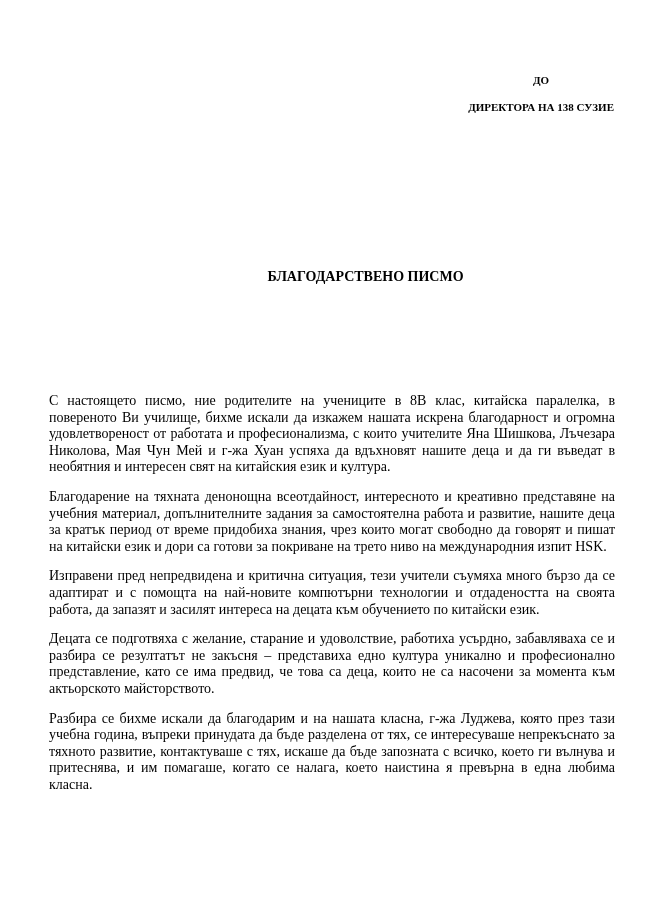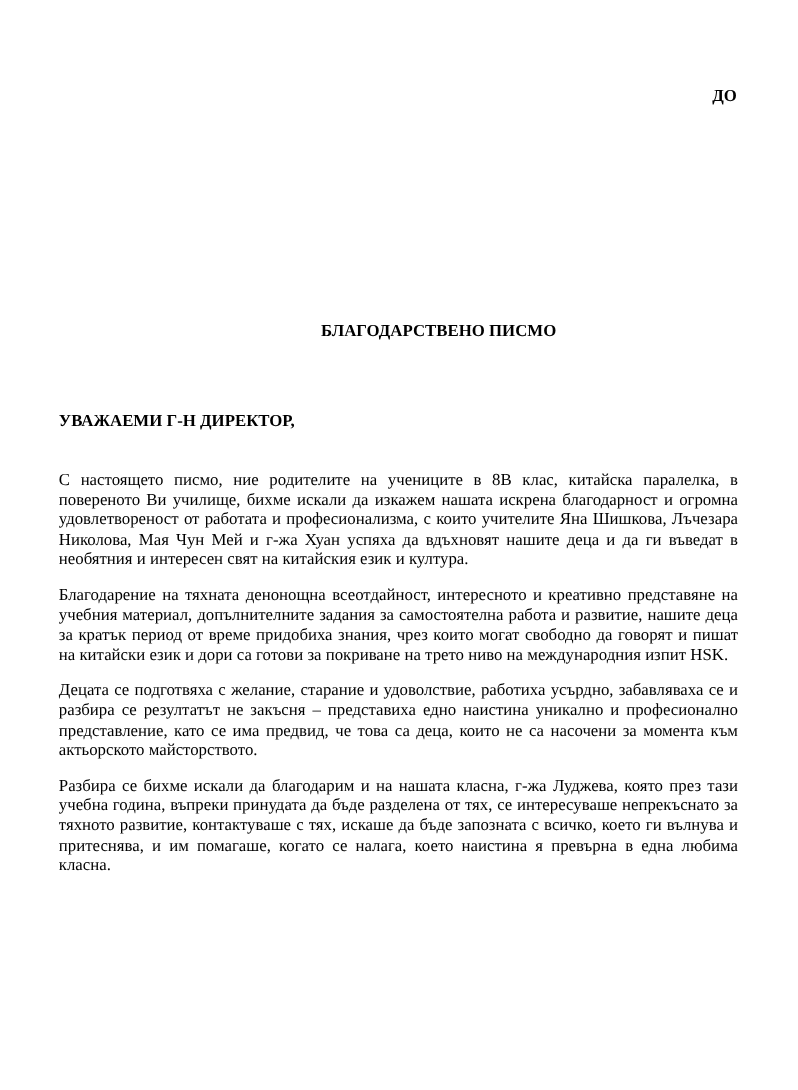--- a/index.html
+++ b/index.html
@@ -21,21 +21,21 @@
       width: 665px;
       height: 908px;
       background: #ffffff;
     }
     .addressee {
       position: absolute;
       right: 51px;
       top: 67px;
       text-align: center;
       font-weight: bold;
-      font-size: 14px;
+      font-size: 11px;
       line-height: 27px;
     }
     .addressee div { white-space: nowrap; }
     .title {
       position: absolute;
       left: 0;
       width: 665px;
       top: 268px;
       text-align: center;
       font-weight: bold;
@@ -65,26 +65,27 @@
       text-align-last: left;
     }
   </style>
 </head>
 <body>
 
 <div class="page">
 
   <div class="addressee">
     <div>ДО</div>
+    <div>ДИРЕКТОРА НА 138 СУЗИЕ</div>
   </div>
 
   <div class="title">БЛАГОДАРСТВЕНО ПИСМО</div>
 
-  <div class="salutation">УВАЖАЕМИ Г-Н ДИРЕКТОР,</div>
 
   <div class="body-text">
     <p>С настоящето писмо, ние родителите на учениците в 8В клас, китайска паралелка, в повереното Ви училище, бихме искали да изкажем нашата искрена благодарност и огромна удовлетвореност от работата и професионализма, с които учителите Яна Шишкова, Лъчезара Николова, Мая Чун Мей и г-жа Хуан успяха да вдъхновят нашите деца и да ги въведат в необятния и интересен свят на китайския език и култура.</p>
     <p>Благодарение на тяхната денонощна всеотдайност, интересното и креативно представяне на учебния материал, допълнителните задания за самостоятелна работа и развитие, нашите деца за кратък период от време придобиха знания, чрез които могат свободно да говорят и пишат на китайски език и дори са готови за покриване на трето ниво на международния изпит HSK.</p>
-    <p>Децата се подготвяха с желание, старание и удоволствие, работиха усърдно, забавляваха се и разбира се резултатът не закъсня – представиха едно наистина уникално и професионално представление, като се има предвид, че това са деца, които не са насочени за момента към актьорското майсторството.</p>
+    <p>Изправени пред непредвидена и критична ситуация, тези учители съумяха много бързо да се адаптират и с помощта на най-новите компютърни технологии и отдадеността на своята работа, да запазят и засилят интереса на децата към обучението по китайски език.</p>
+    <p>Децата се подготвяха с желание, старание и удоволствие, работиха усърдно, забавляваха се и разбира се резултатът не закъсня – представиха едно култура уникално и професионално представление, като се има предвид, че това са деца, които не са насочени за момента към актьорското майсторството.</p>
     <p>Разбира се бихме искали да благодарим и на нашата класна, г-жа Луджева, която през тази учебна година, въпреки принудата да бъде разделена от тях, се интересуваше непрекъснато за тяхното развитие, контактуваше с тях, искаше да бъде запозната с всичко, което ги вълнува и притеснява, и им помагаше, когато се налага, което наистина я превърна в една любима класна.</p>
   </div>
 
 </div>
 
 </body></html>

